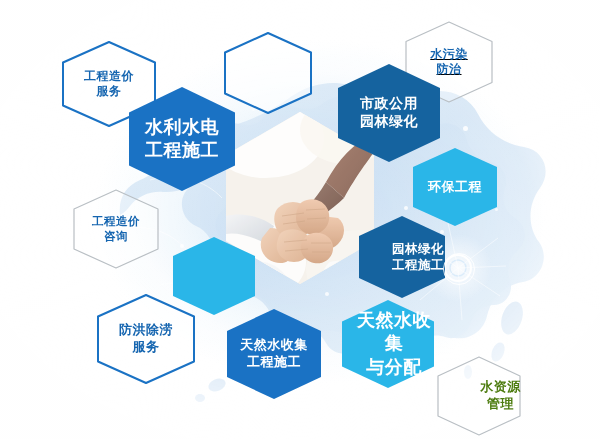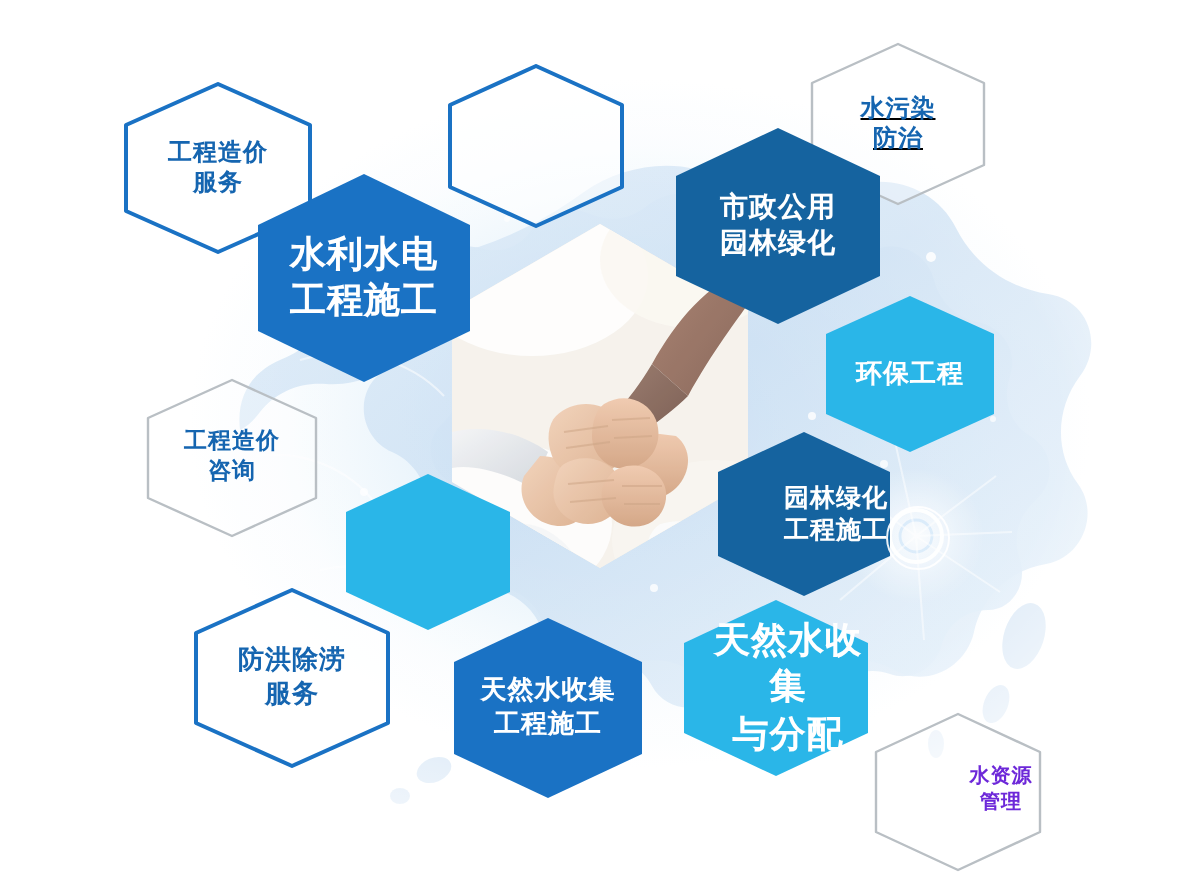--- a/index.html
+++ b/index.html
@@ -341,20 +341,20 @@
         <svg class="shape" width="94" height="90" viewBox="0 0 94 90">
           <polygon points="47.0,1.0 93.0,22.5 93.0,67.5 47.0,89.0 1.0,67.5 1.0,22.5" fill="#2ab6e8" stroke="none"></polygon>
         </svg>
         <div class="lbl" style="font-size: 18px; color: rgb(255, 255, 255); margin-left: 12px;">天然水收集
 与分配</div>
       </div>
       <div class="hex t-outline-grey" style="left: 437px; top: 356px; width: 84px; height: 80px;">
         <svg class="shape" width="84" height="80" viewBox="0 0 84 80">
           <polygon points="42.0,1.0 83.0,20.0 83.0,60.0 42.0,79.0 1.0,60.0 1.0,20.0" fill="rgba(255,255,255,0.30)" stroke="#b9bfc4" stroke-width="1.2" stroke-linejoin="round"></polygon>
         </svg>
-        <div class="lbl" style="font-size: 10px; color: #6d28d9; margin-left: 43px;">水资源
+        <div class="lbl" style="font-size: 13px; color: #4d7c0f; margin-left: 43px;">水资源
 管理</div>
       </div>
     </div>
 
   <div class="ring" style="left:443px;top:253px;width:30px;height:30px;"></div>
 
 </div>
 
 </body></html>

